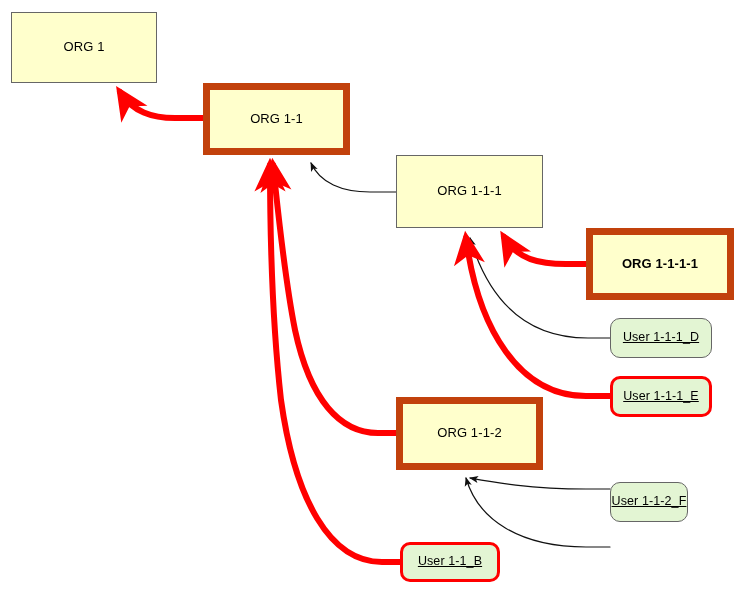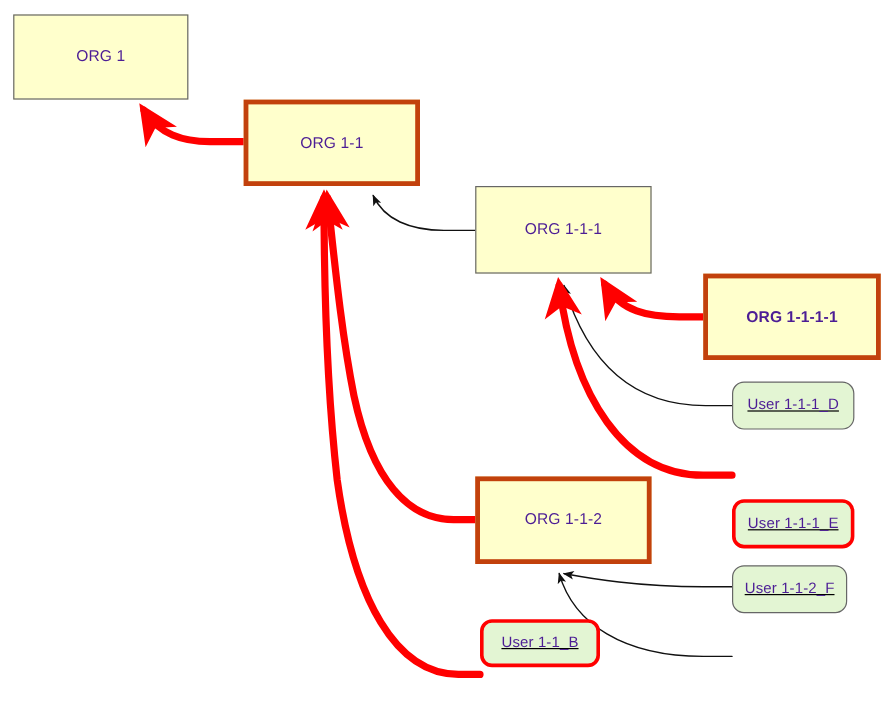--- a/index.html
+++ b/index.html
@@ -31,35 +31,35 @@
     position: absolute;
     box-sizing: border-box;
     display: flex;
     align-items: center;
     justify-content: center;
     text-align: center;
     z-index: 5;
   }
   .node-label {
     font-size: 13px;
-    color: #4c1d95;
+    color: #000000;
     line-height: 1.1;
     letter-spacing: 0.1px;
     white-space: nowrap;
   }
   
   .node-org {
     background: #ffffcc;
     border-radius: 0;
   }
   .node-org.border-plain {
     border: 1px solid #666666;
   }
   .node-org.border-highlight {
-    border: 4px solid #c2410c;
+    border: 7px solid #c2410c;
   }
   
   .node-user {
     background: #e3f5d3;
     border-radius: 10px;
     text-decoration: underline;
   }
   .node-user.border-plain {
     border: 1.5px solid #666666;
   }
@@ -114,26 +114,26 @@
   </div>
 
   <div class="node node-org border-highlight" style="left: 396px; top: 397px; width: 147px; height: 73px; justify-content: center;">
     <span class="node-label">ORG 1-1-2</span>
   </div>
 
   <div class="node node-user border-plain" style="left: 610px; top: 318px; width: 102px; height: 40px;">
     <span class="node-label">User 1-1-1_D</span>
   </div>
 
-  <div class="node node-user border-highlight" style="left: 610px; top: 376px; width: 102px; height: 41px; margin-top: 40px;">
+  <div class="node node-user border-highlight" style="left: 610px; top: 376px; width: 102px; height: 41px;">
     <span class="node-label">User 1-1-1_E</span>
   </div>
 
-  <div class="node node-user border-plain" style="left: 610px; top: 471px; width: 96px; height: 40px;">
+  <div class="node node-user border-plain" style="left: 610px; top: 482px; width: 78px; height: 40px;">
     <span class="node-label">User 1-1-2_F</span>
   </div>
 
 
-  <div class="node node-user border-highlight" style="left: 400px; top: 516px; width: 100px; height: 40px;">
+  <div class="node node-user border-highlight" style="left: 400px; top: 542px; width: 100px; height: 40px;">
     <span class="node-label">User 1-1_B</span>
   </div>
 
 </div>
 
 </body></html>

